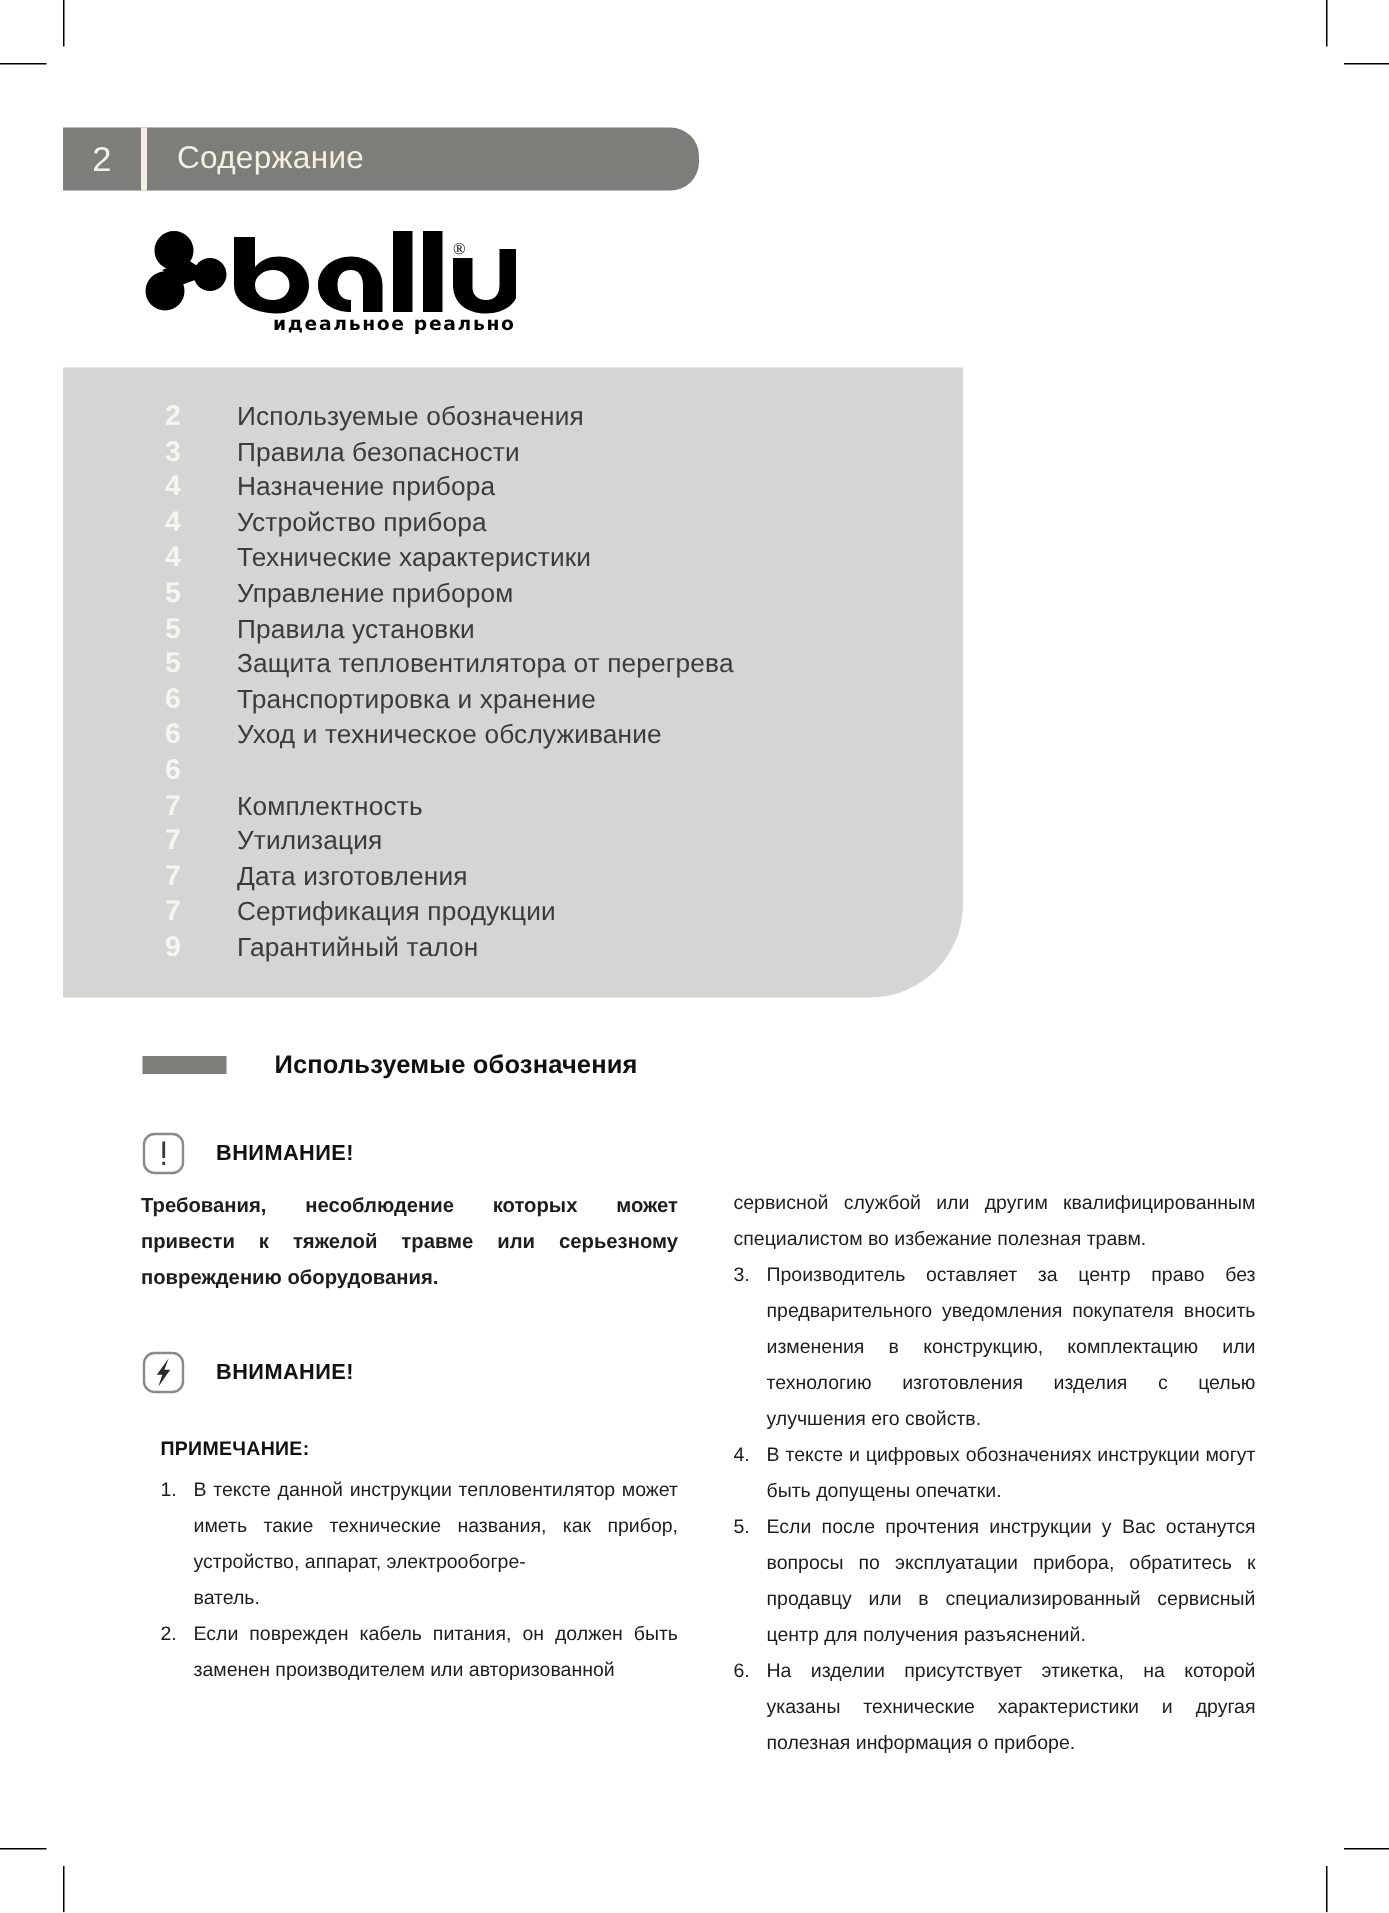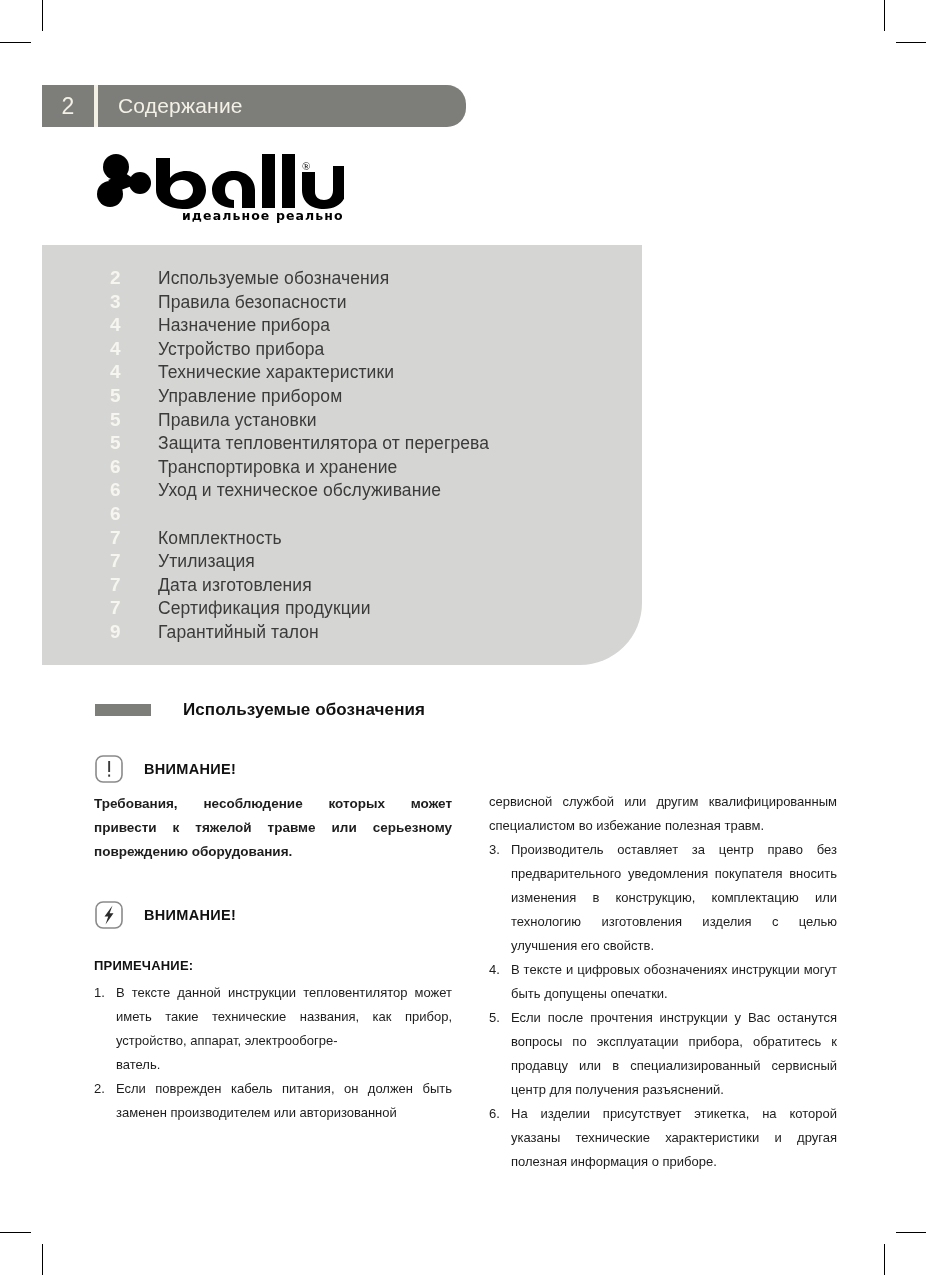--- a/index.html
+++ b/index.html
@@ -364,21 +364,21 @@
     <div class="notice-block" style="margin-top:34px;">
       <div class="notice-head">
         <svg class="notice-icon" viewBox="0 0 30 30">
           <rect x="2" y="2" width="26" height="26" rx="7" ry="7" fill="none" stroke="#8a8a8a" stroke-width="1.6"></rect>
           <path d="M18.5 5.5 L10.5 16.5 L14.2 16.5 L11.5 24.5 L19.5 13.2 L15.6 13.2 Z" fill="#2b2b2b"></path>
         </svg>
         <div class="notice-word">ВНИМАНИЕ!</div>
       </div>
     </div>
 
-    <div style="margin-top:26px;">
+    <div style="margin-top:26px;margin-left:13px;">
       <div class="note-title">ПРИМЕЧАНИЕ:</div>
       <ol class="note-list">
         <li>
           <span class="li-num">1.</span>
           <span>В тексте данной инструкции тепловентилятор может иметь такие технические названия, как прибор, устройство, аппарат, электрообогре-</span>
         </li>
       </ol>
       <div class="cont-par">ватель.</div>
       <ol class="note-list">
         <li>

